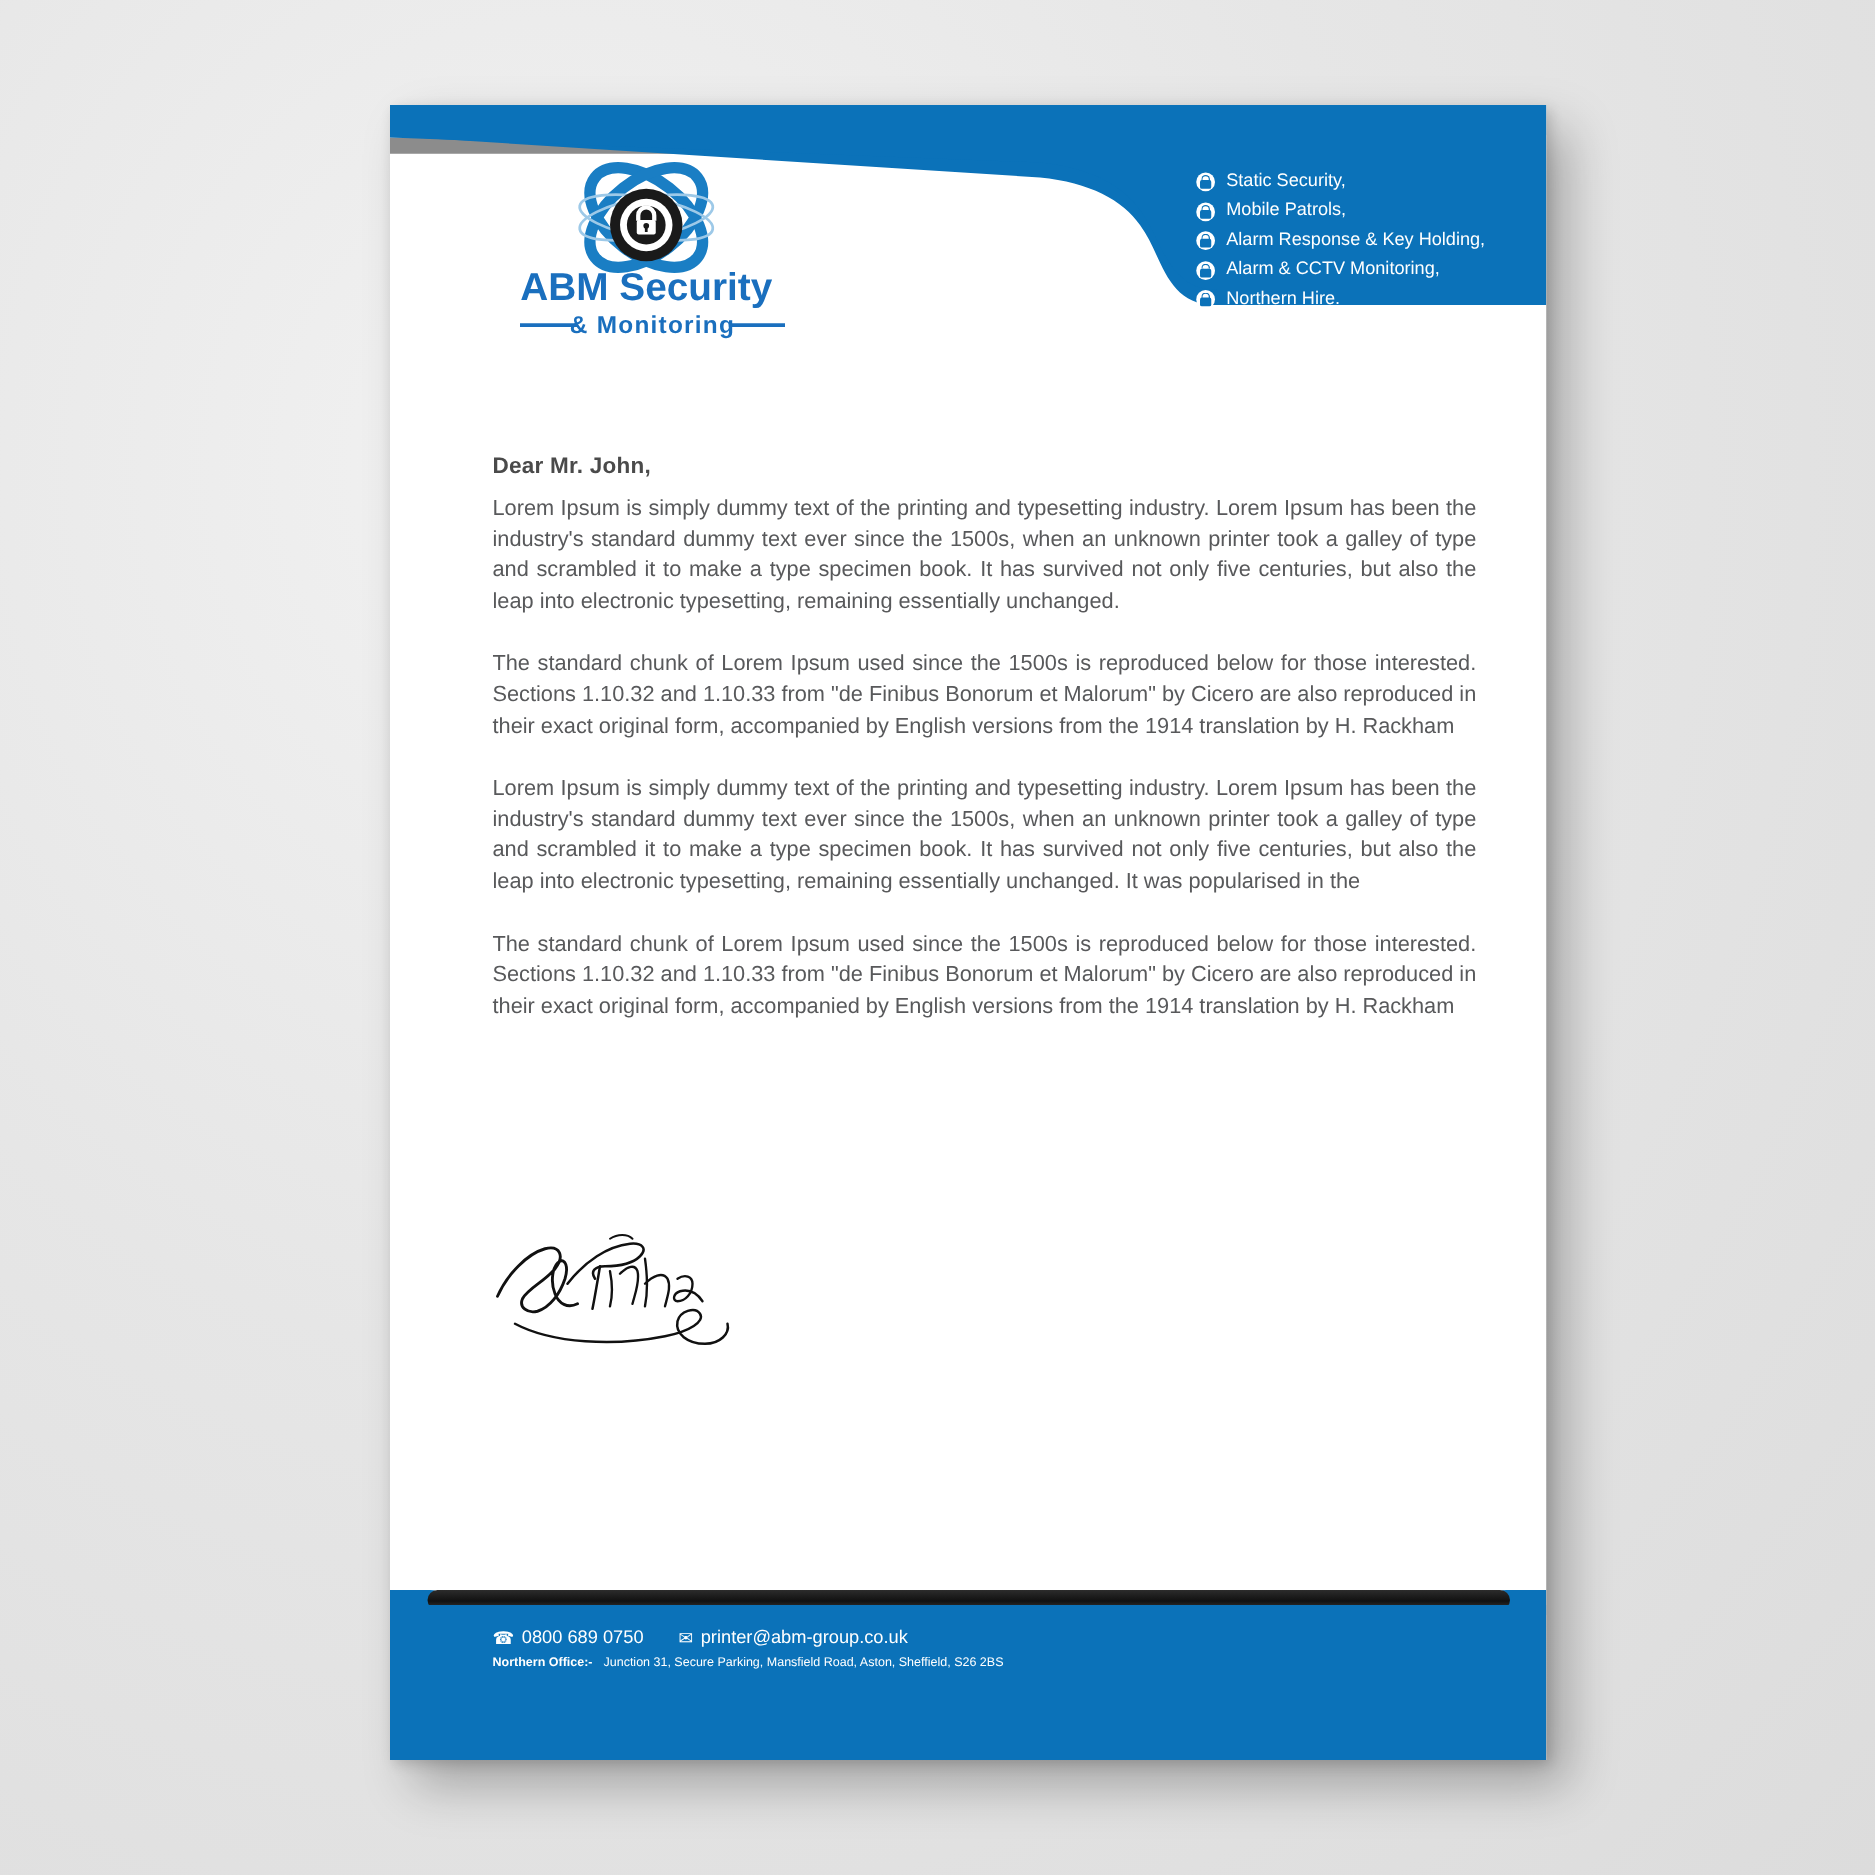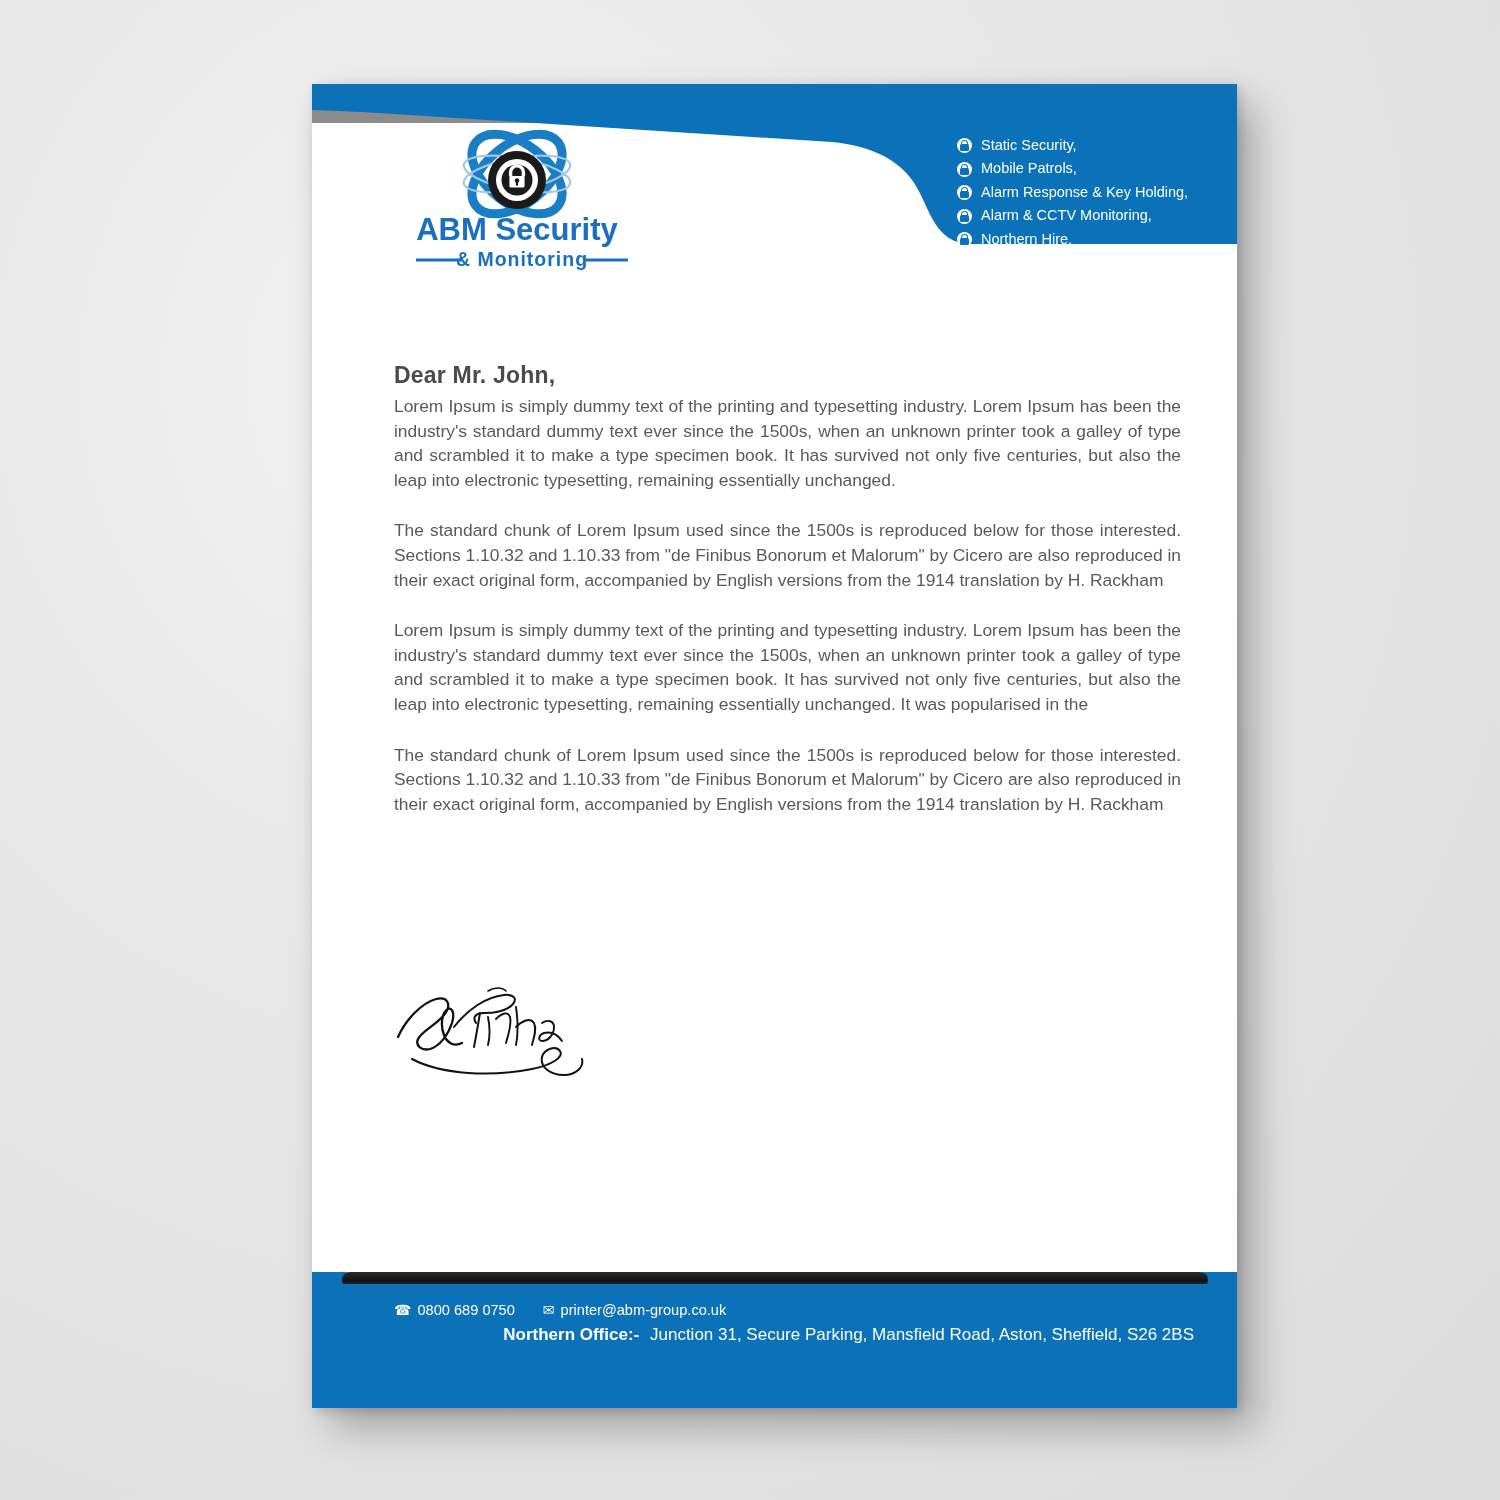--- a/index.html
+++ b/index.html
@@ -64,21 +64,21 @@
     color:#ffffff;font-size:14.5px;line-height:1.1;white-space:nowrap;
   }
 
   
   .logo{position:absolute;left:88px;top:32px;width:235px;height:160px;}
   .logo svg{display:block;}
 
   
   .salutation{
     position:absolute;left:82px;top:278px;
-    font-size:23px;font-weight:bold;color:#4a4a4a;letter-spacing:0.2px;
+    font-size:18px;font-weight:bold;color:#4a4a4a;letter-spacing:0.2px;
   }
   .body-wrap{
     position:absolute;left:82px;top:310px;width:787px;
   }
   p.para{
     margin:0 0 26px 0;
     font-size:17.4px;
     line-height:24.6px;
     color:#58595b;
     text-align:justify;
@@ -104,21 +104,21 @@
   .ftr-notch-r{
     position:absolute;left:879px;top:1188px;width:46px;height:20px;background:#0b72b9;
     border-top-left-radius:14px;
   }
   .ftr-content{
     position:absolute;left:82px;top:1218px;width:800px;color:#ffffff;
   }
   .ftr-line1{display:flex;align-items:center;font-size:14.6px;margin-bottom:6px;}
   .ftr-ico{margin-right:6px;font-size:14px;line-height:1;}
   .ftr-phone{margin-right:28px;}
-  .ftr-row{font-size:17px;margin-bottom:6px;line-height:1.35;text-align:right;}
+  .ftr-row{font-size:10px;margin-bottom:6px;line-height:1.35;}
   .ftr-lbl{font-weight:bold;margin-right:6px;}
 </style>
 </head>
 <body>
 
 <div class="backdrop"></div>
 
 <div class="page">
 
   <div class="hdr-blue-top"></div>

